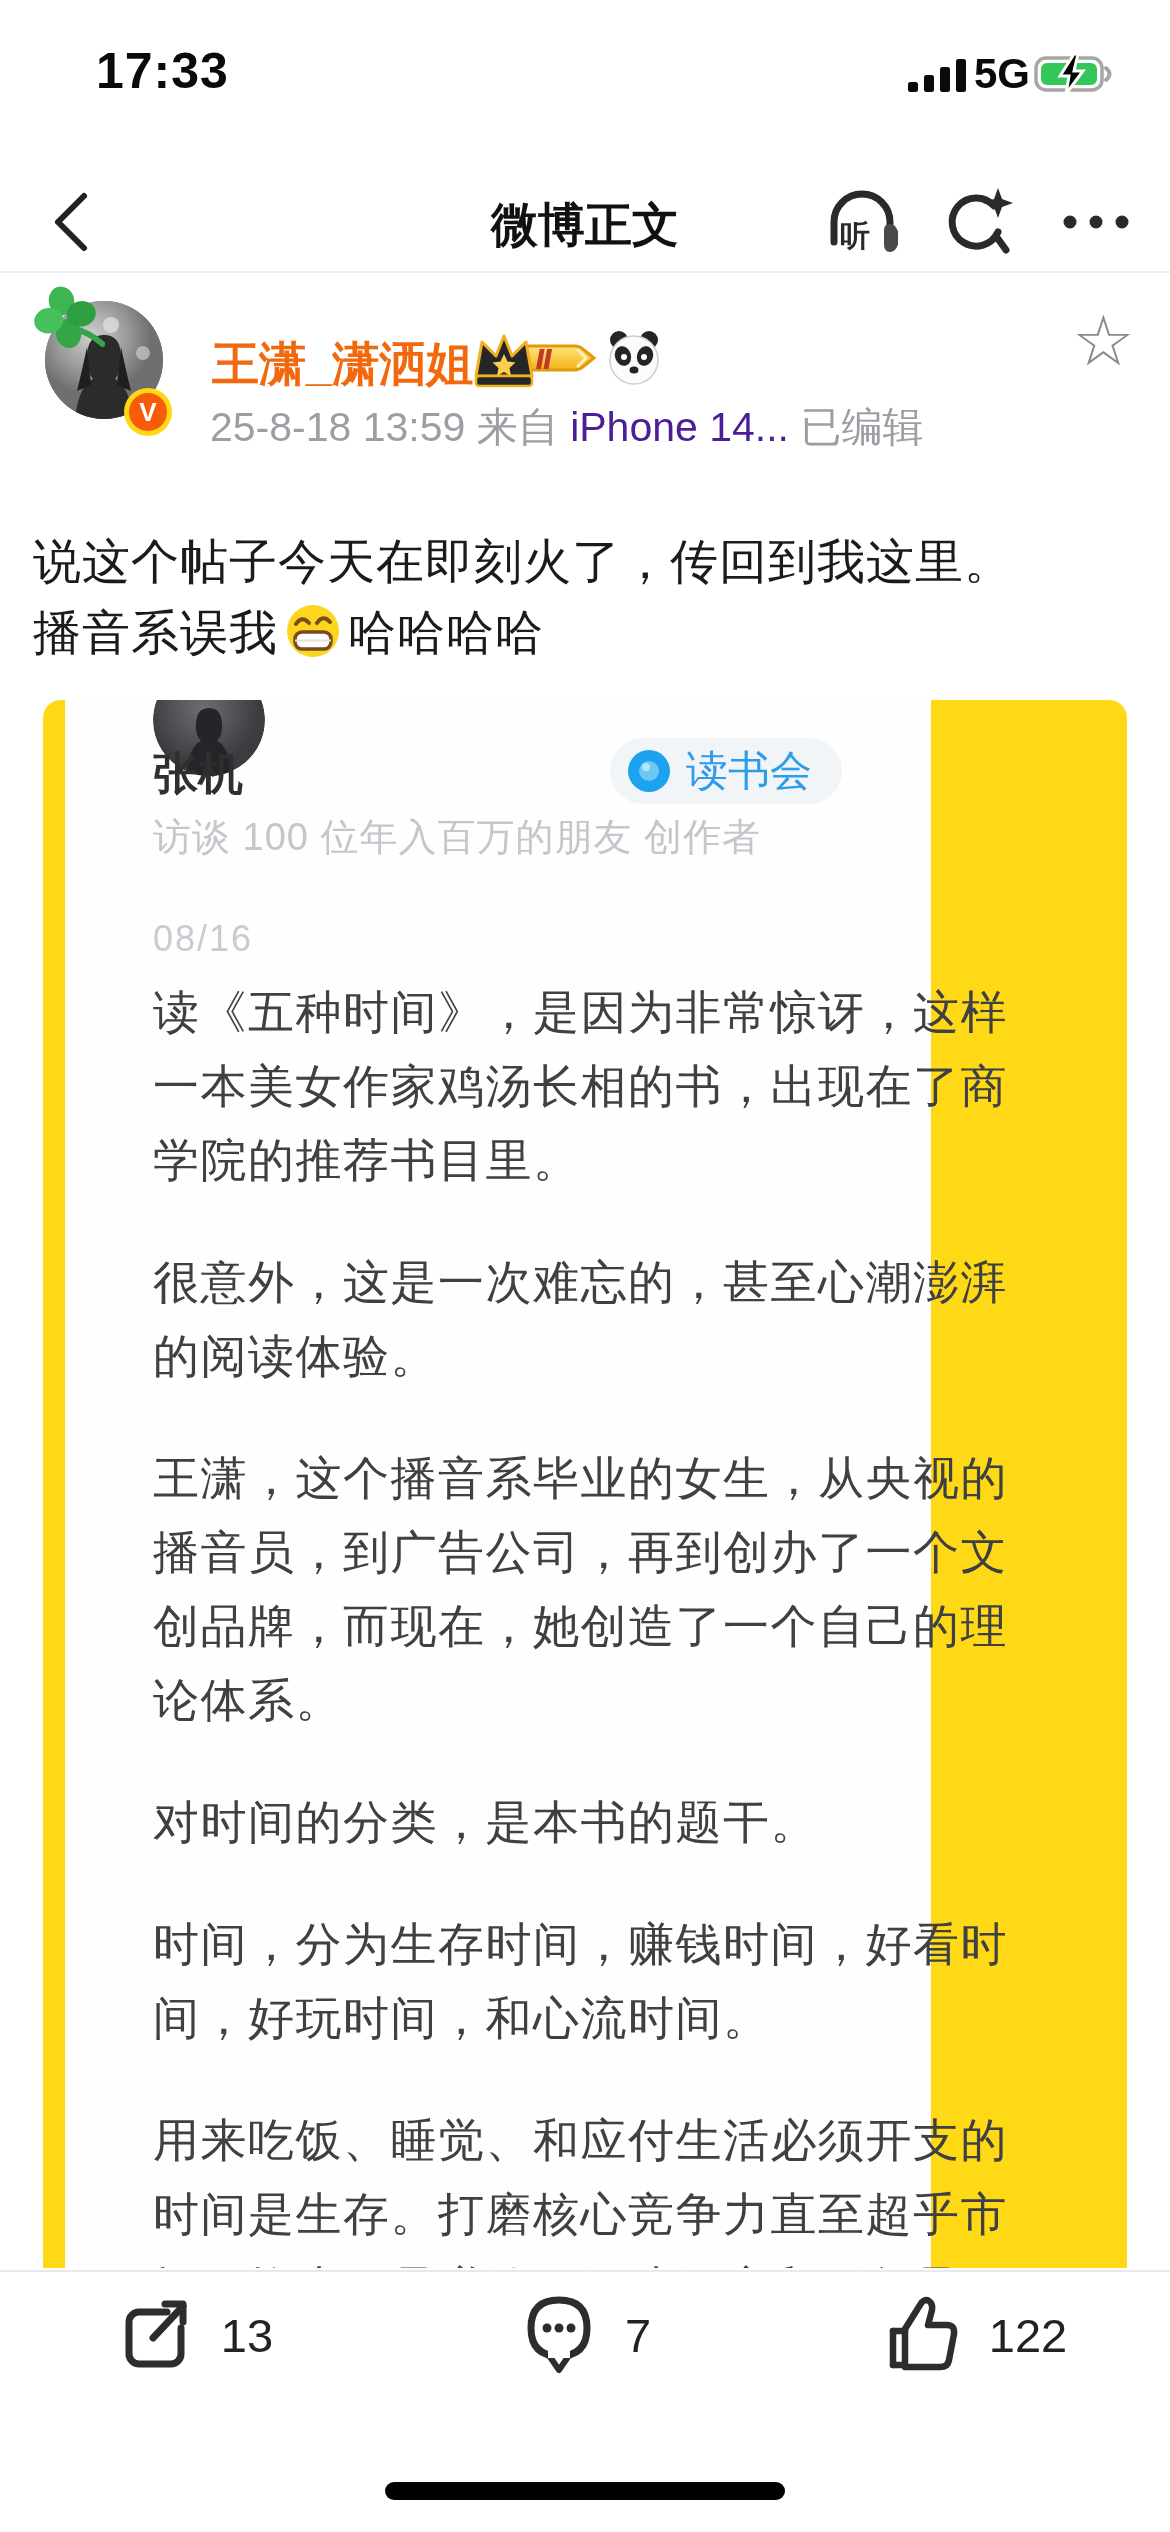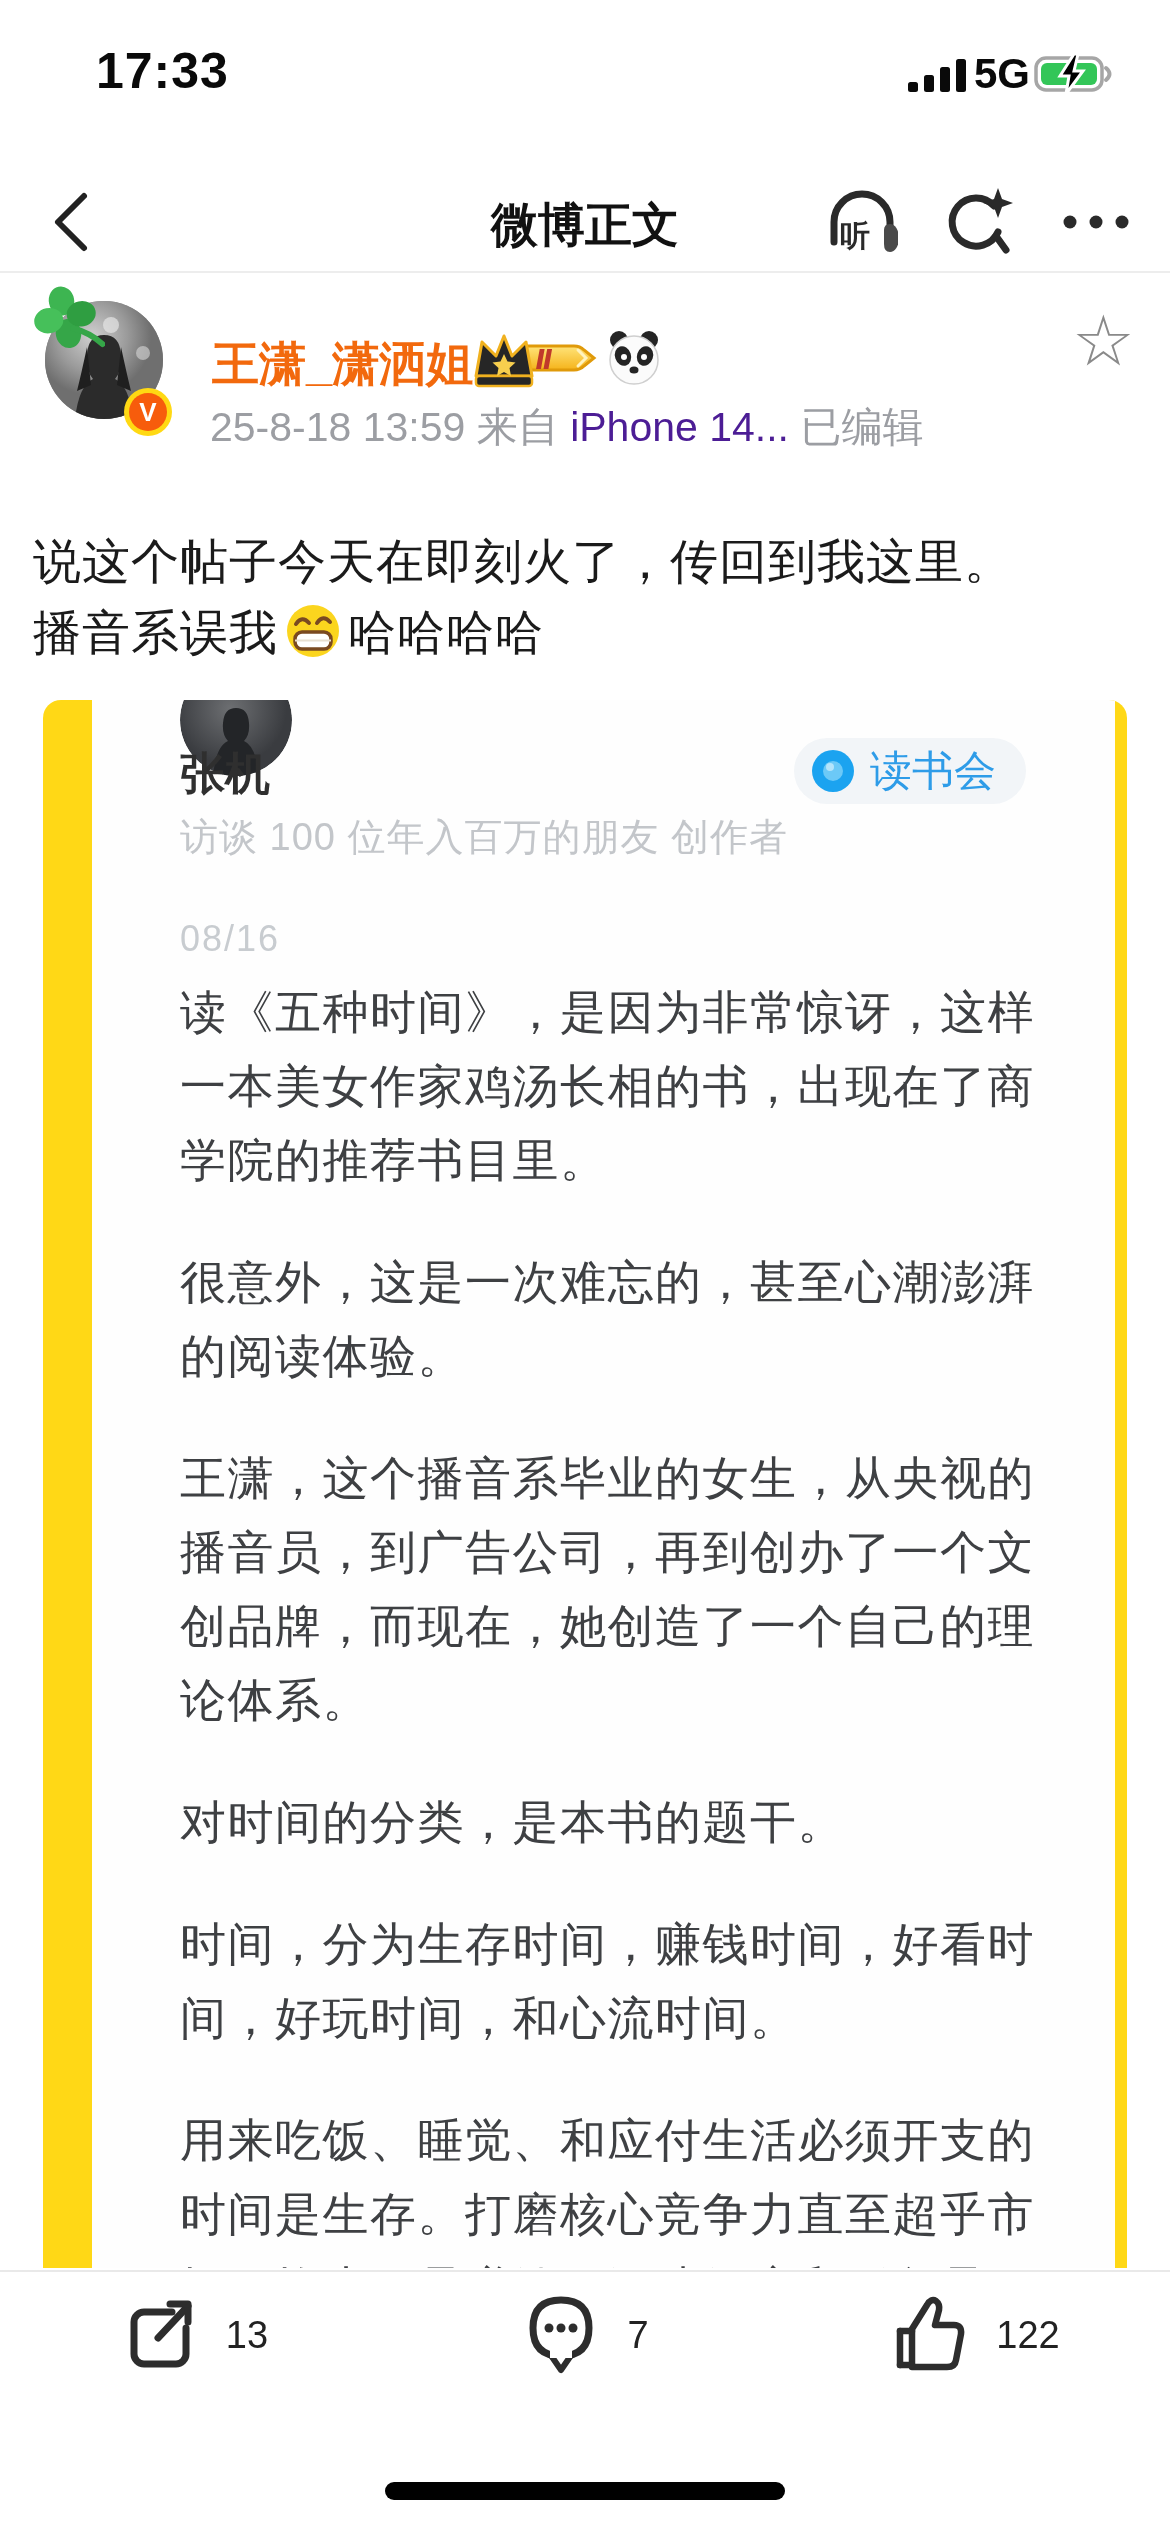--- a/index.html
+++ b/index.html
@@ -31,36 +31,36 @@
   .meta1 .src{color:#4c1d95;}
   .meta2{left:120px;top:458px;font-size:41px;color:#9c9ea3;}
 
   
   .post-text{left:33px;top:526px;width:1110px;font-size:48px;line-height:71px;color:#1b1b1b;letter-spacing:1px;}
   .grin{display:inline-block;width:54px;height:54px;vertical-align:-9px;margin:0 8px;}
 
   
   .embed{left:43px;top:700px;width:1084px;height:1568px;background:#ffd816;
          border-radius:18px 18px 0 0;overflow:hidden;}
-  .embed-white{position:absolute;left:22px;top:0;width:1023px;height:1568px;background:#fefefe;margin-left:27px;}
+  .embed-white{position:absolute;left:22px;top:0;width:866px;height:1568px;background:#fefefe;}
   .e-avatar{position:absolute;left:88px;top:-36px;width:112px;height:112px;border-radius:50%;overflow:hidden;}
   .e-name{position:absolute;left:88px;top:44px;font-size:45px;font-weight:700;color:#2f2f2f;}
   .e-sub{position:absolute;left:88px;top:112px;font-size:38px;color:#c3c6ca;letter-spacing:1px;}
   .e-badge{position:absolute;right:89px;top:38px;height:66px;border-radius:33px;background:#f2f5f8;
            display:flex;align-items:center;padding:0 30px 0 16px;gap:14px;}
   .e-badge-text{font-size:42px;color:#2e9ce8;font-weight:500;}
   .e-date{position:absolute;left:88px;top:218px;font-size:36px;color:#c8ccd0;letter-spacing:2px;}
   .e-body{position:absolute;left:88px;top:275px;width:884px;}
   .e-body p{margin:0 0 48px 0;font-size:46px;line-height:74px;color:#3e4043;letter-spacing:1.5px;}
 
   
   .toolbar-divider{left:0;top:2270px;width:1170px;height:2px;background:#e9e9e9;}
   .toolbar{left:0;top:2292px;width:1170px;display:flex;}
   .tb-group{flex:1;display:flex;align-items:center;justify-content:center;gap:26px;cursor:pointer;}
-  .tb-num{font-size:38px;color:#222;}
+  .tb-num{font-size:47px;color:#222;}
   .home-indicator{left:385px;top:2482px;width:400px;height:18px;border-radius:9px;background:#000;}
 </style>
 </head>
 <body>
 
 <div class="screen">
 
   <div class="abs time">17:33</div>
   <div class="abs sb-right">
     <svg width="62" height="40" viewBox="0 0 62 40">

